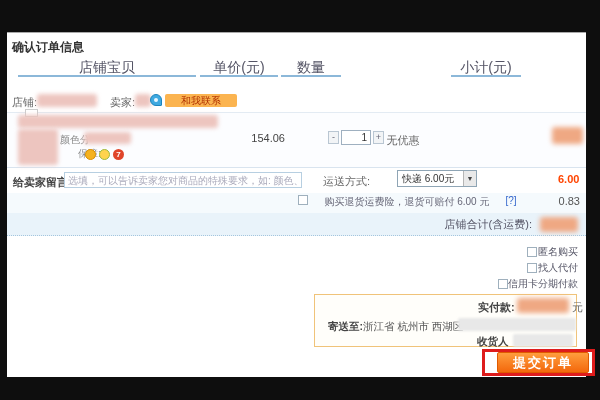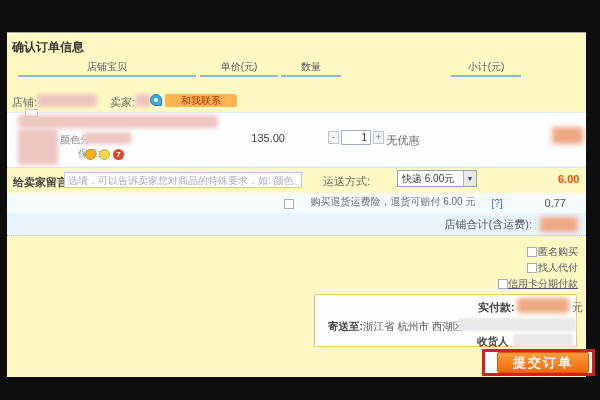--- a/index.html
+++ b/index.html
@@ -1,29 +1,29 @@
 <!DOCTYPE html>
 <html><head>
 <meta charset="utf-8">
 <style>
   * { box-sizing: border-box; margin: 0; padding: 0; }
   html,body { width:600px; height:400px; overflow:hidden; }
   body { background:#0e0e0e; font-family:"Liberation Sans","DejaVu Sans",sans-serif; position:relative; }
 
   .panel { position:absolute; left:7px; top:32px; width:579px; height:345px;
-           background:#fef9c3; border-top:1px solid #a9a9a9; }
+           background:#ffffff; border-top:1px solid #a9a9a9; }
 
   .abs { position:absolute; }
   .t11 { font-size:11px; color:#666; }
   .t10 { font-size:10px; color:#888; }
 
   .page-title { left:5px; top:6px; font-size:12px; font-weight:bold; color:#333; }
 
   .col-h { top:26px; height:18px; border-bottom:2px solid #8cb8d9; text-align:center;
-           font-size:10px; color:#556; line-height:16px; }
+           font-size:14px; color:#556; line-height:16px; }
   .c1{left:11px;width:178px}.c2{left:193px;width:78px}.c3{left:274px;width:60px}
   .c4{left:338px;width:103px}.c5{left:444px;width:70px}
 
   .blur-pink { background:#edc5bf; filter:blur(2px); border-radius:3px; }
   .blur-orange { background:#efa883; filter:blur(2.5px); border-radius:3px; }
   .blur-gray { background:#e8e8e8; filter:blur(1px); border-radius:2px; }
 
   .contact-box { left:158px; top:61px; width:72px; height:13px; background:#fbb450;
                  color:#b03000; font-size:10px; line-height:13px; text-align:center; border-radius:2px; }
   .ww-icon { left:143px; top:61px; width:12px; height:12px; background:#3fa9e0;
@@ -51,21 +51,21 @@
   .msg-input::placeholder { color:#aab; }
 
   .dropdown { left:390px; top:137px; width:80px; height:17px; border:1px solid #8fa5b5;
               background:#fff; display:flex; align-items:center; }
   .dropdown .opt { flex:1; font-size:10px; color:#333; padding-left:4px; white-space:nowrap; overflow:hidden; }
   .dd-arrow { width:13px; height:15px; background:#e9e9e9; border-left:1px solid #b5b5b5;
               font-size:7px; line-height:15px; text-align:center; color:#444; }
 
   .cb { display:inline-block; width:10px; height:10px; background:#fff; border:1px solid #9fb0bd; }
 
-  .ins-row { top:162px; right:20px; display:flex; align-items:flex-end; gap:16px;
+  .ins-row { top:162px; right:6px; display:flex; align-items:flex-start; gap:16px;
              font-size:10px; color:#667; }
   .band-ins { left:0; top:160px; width:579px; height:20px; background:#f5fafd; }
   .band-total { left:0; top:180px; width:579px; height:23px; background:#e9f3fa;
                 border-bottom:1px dotted #a4c6de; }
   .total-row { top:184px; right:8px; display:flex; align-items:center; gap:8px;
                font-size:11px; color:#556;margin-left:12px; }
 
   .opt-col { top:213px; right:8px; display:flex; flex-direction:column; align-items:flex-end;
              gap:5px; }
   .opt-row { display:flex; align-items:center; gap:1px; font-size:10px; color:#556; height:11px; }
@@ -106,21 +106,21 @@
   <div class="abs product-row"></div>
   <div class="abs corner-box"></div>
   <div class="abs blur-pink" style="left:11px; top:82px; width:200px; height:13px;"></div>
   <div class="abs blur-pink" style="left:11px; top:96px; width:40px; height:36px;"></div>
   <div class="abs t10" style="left:53px; top:100px;">颜色分</div>
   <div class="abs blur-pink" style="left:77px; top:99px; width:47px; height:12px;"></div>
   <div class="abs t10" style="left:53px; top:114px;padding-left:18px;">保障:</div>
   <div class="abs" style="left:78px; top:112px;">
     <span class="gicon gi-medal"></span><span class="gicon gi-flower"></span><span class="gicon gi-seven">7</span>
   </div>
-  <div class="abs t11" style="left:228px; top:99px; width:50px; text-align:right; color:#444;">135.00</div>
+  <div class="abs t11" style="left:228px; top:99px; width:50px; text-align:right; color:#444;">154.06</div>
 
   <div class="abs" style="left:321px; top:97px; display:flex; gap:2px; align-items:center;">
     <div class="step-btn">-</div>
     <input class="qty-input" value="1" style="">
     <div class="step-btn">+</div>
   </div>
 
   <div class="abs t11" style="left:371px; top:100px; width:50px; text-align:center;">无优惠</div>
   <div class="abs blur-orange" style="left:545px; top:94px; width:31px; height:17px;"></div>
 
@@ -133,39 +133,39 @@
     <span class="dd-arrow">▼</span>
   </div>
   <div class="abs fee-red" style="left:551px; top:140px;">6.00</div>
 
   <div class="abs band-ins"></div>
   <div class="abs ins-row">
     <span class="cb"></span>
     <span>购买退货运费险，退货可赔付 6.00 元</span>
     <span class="help-link">[?]</span>
     <span style="width:10px;"></span>
-    <span style="font-size:11px; color:#555;">0.77</span>
+    <span style="font-size:11px; color:#555;">0.83</span>
   </div>
 
   <div class="abs band-total"></div>
   <div class="abs total-row">
     <span>店铺合计(含运费):</span>
     <span class="blur-orange" style="display:inline-block; width:38px; height:15px;"></span>
   </div>
 
   <div class="abs opt-col">
     <div class="opt-row">
       <span class="cb"></span>
       <span>匿名购买</span>
     </div>
     <div class="opt-row">
       <span class="cb"></span>
       <span>找人代付</span>
     </div>
-    <div class="opt-row" style="gap:0;text-decoration:underline;">
+    <div class="opt-row" style="gap:0;">
       <span class="cb"></span>
       <span>信用卡分期付款</span>
     </div>
   </div>
 
   <div class="abs pay-box"></div>
   <div class="abs bold" style="left:471px; top:267px; font-size:11px;">实付款:</div>
   <div class="abs blur-orange" style="left:510px; top:265px; width:52px; height:15px;"></div>
   <div class="abs t11" style="left:565px; top:267px;">元</div>
 

